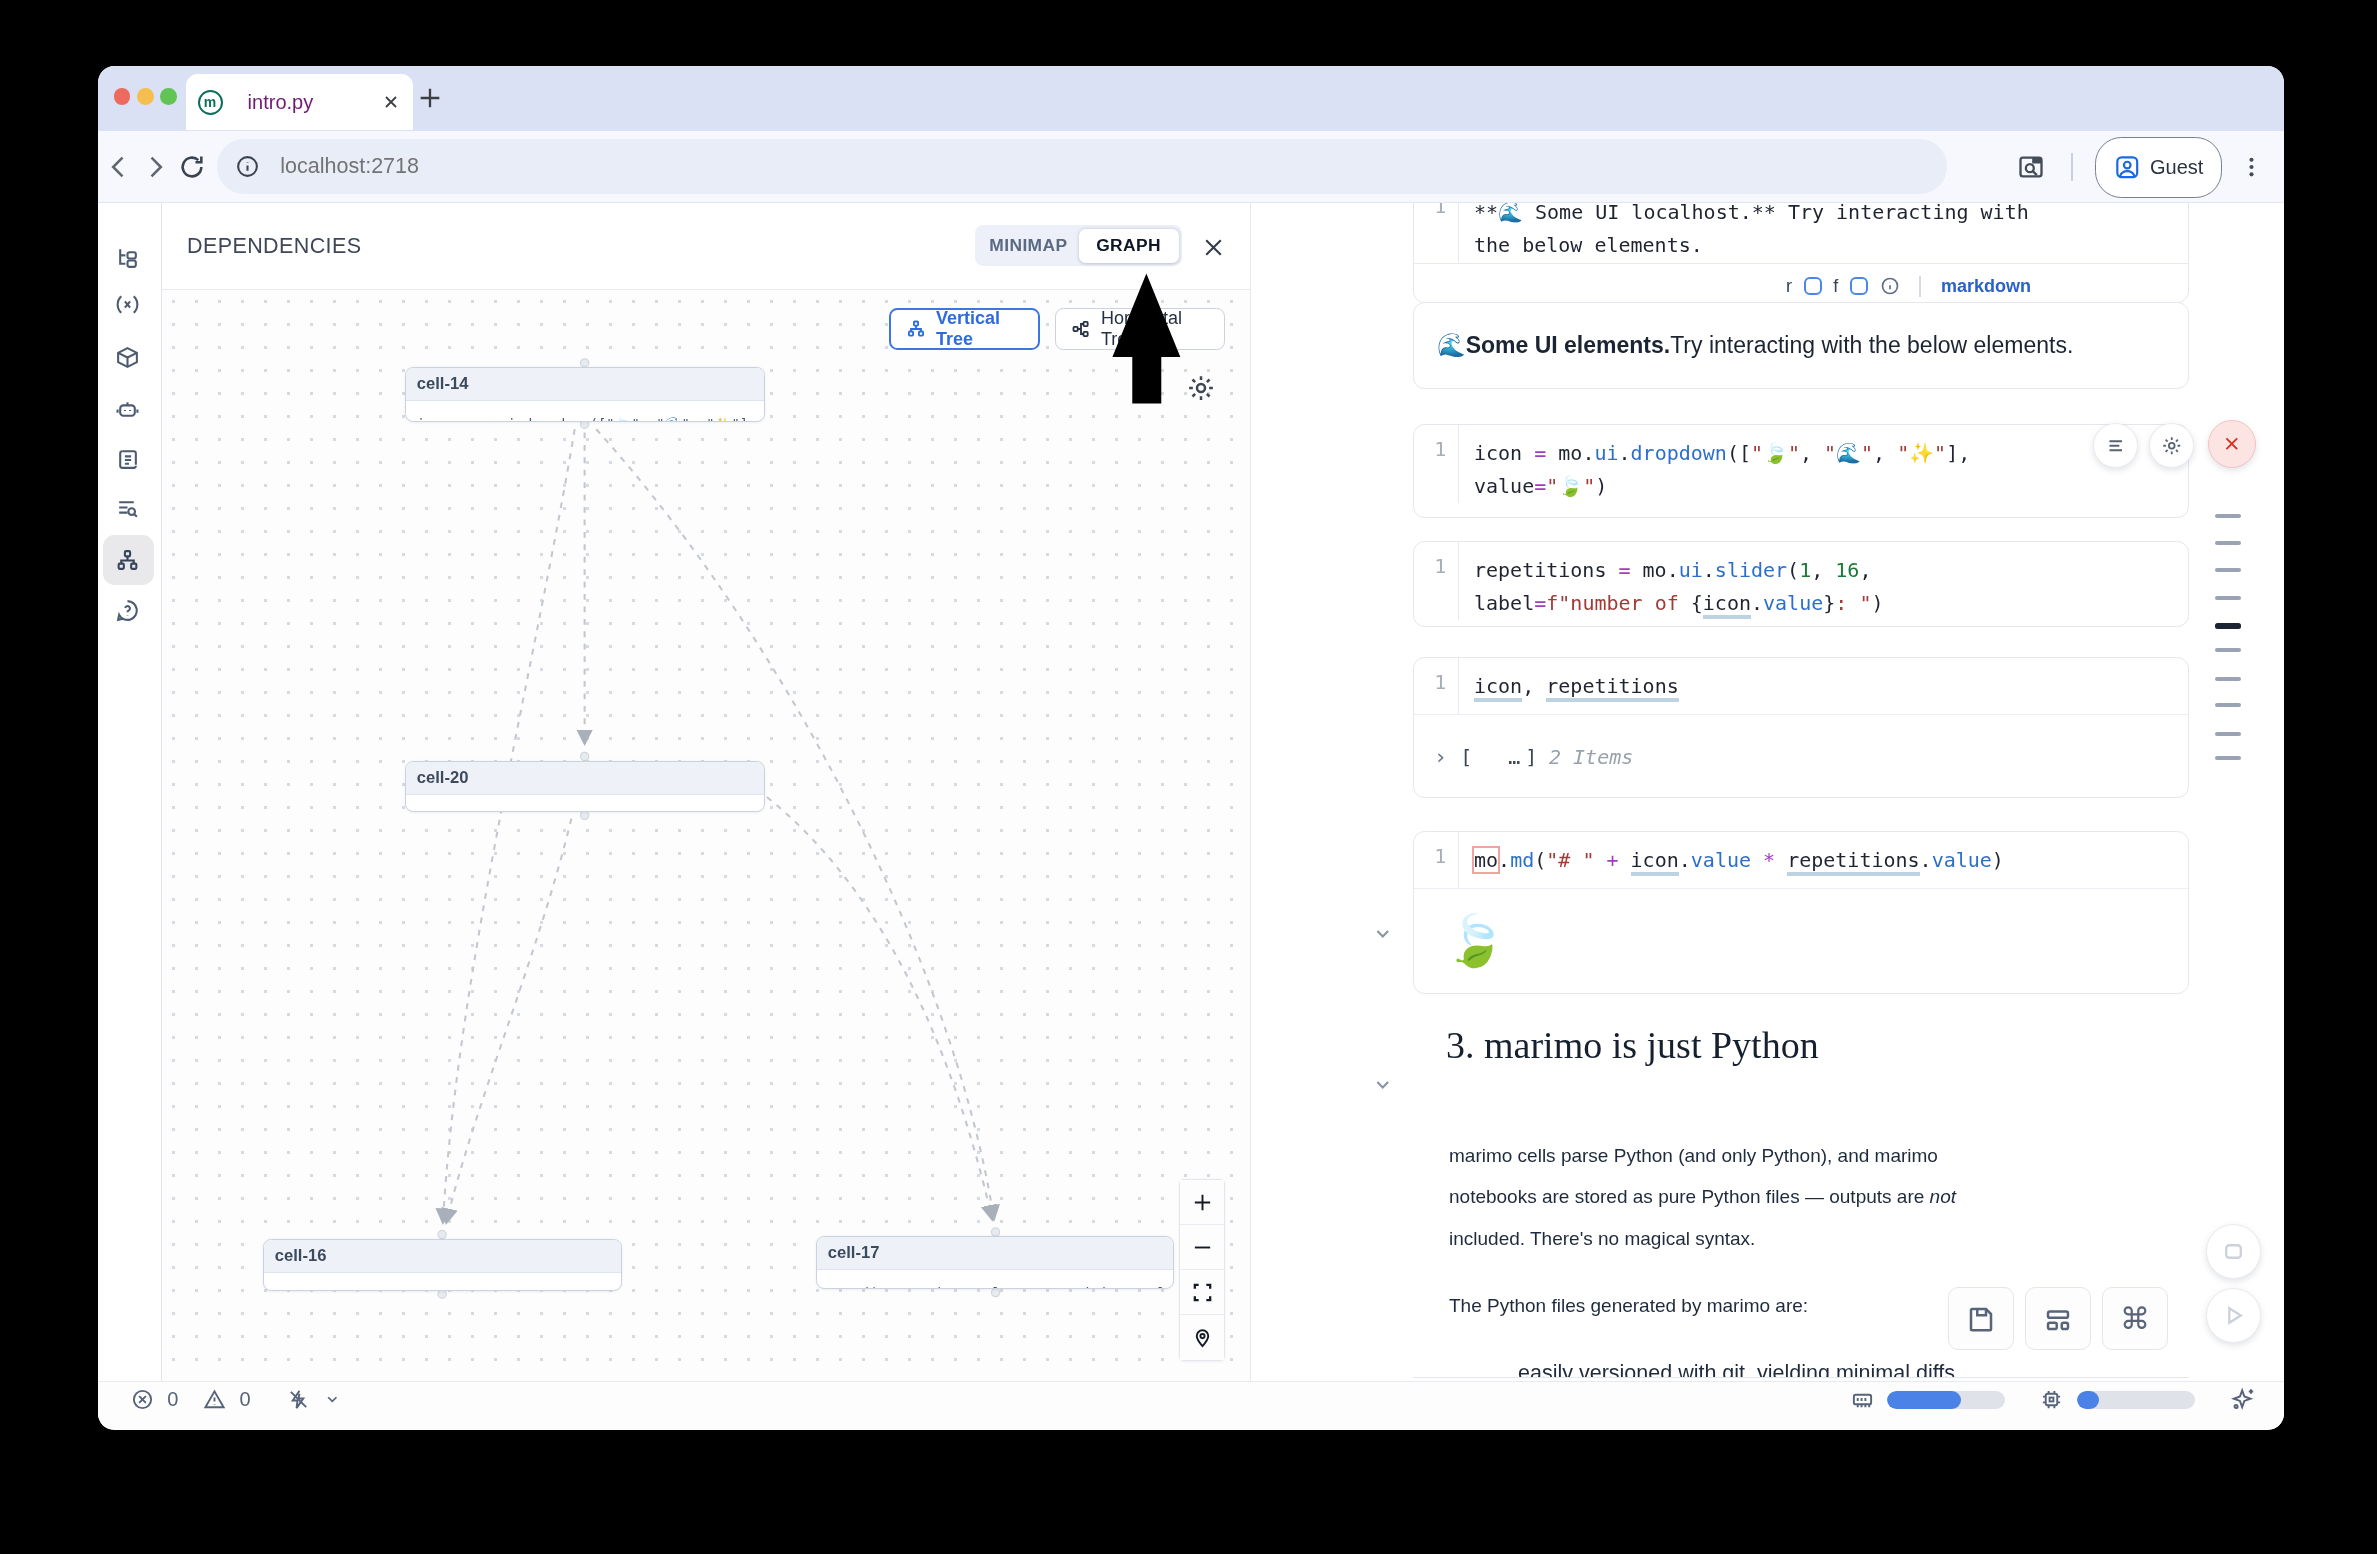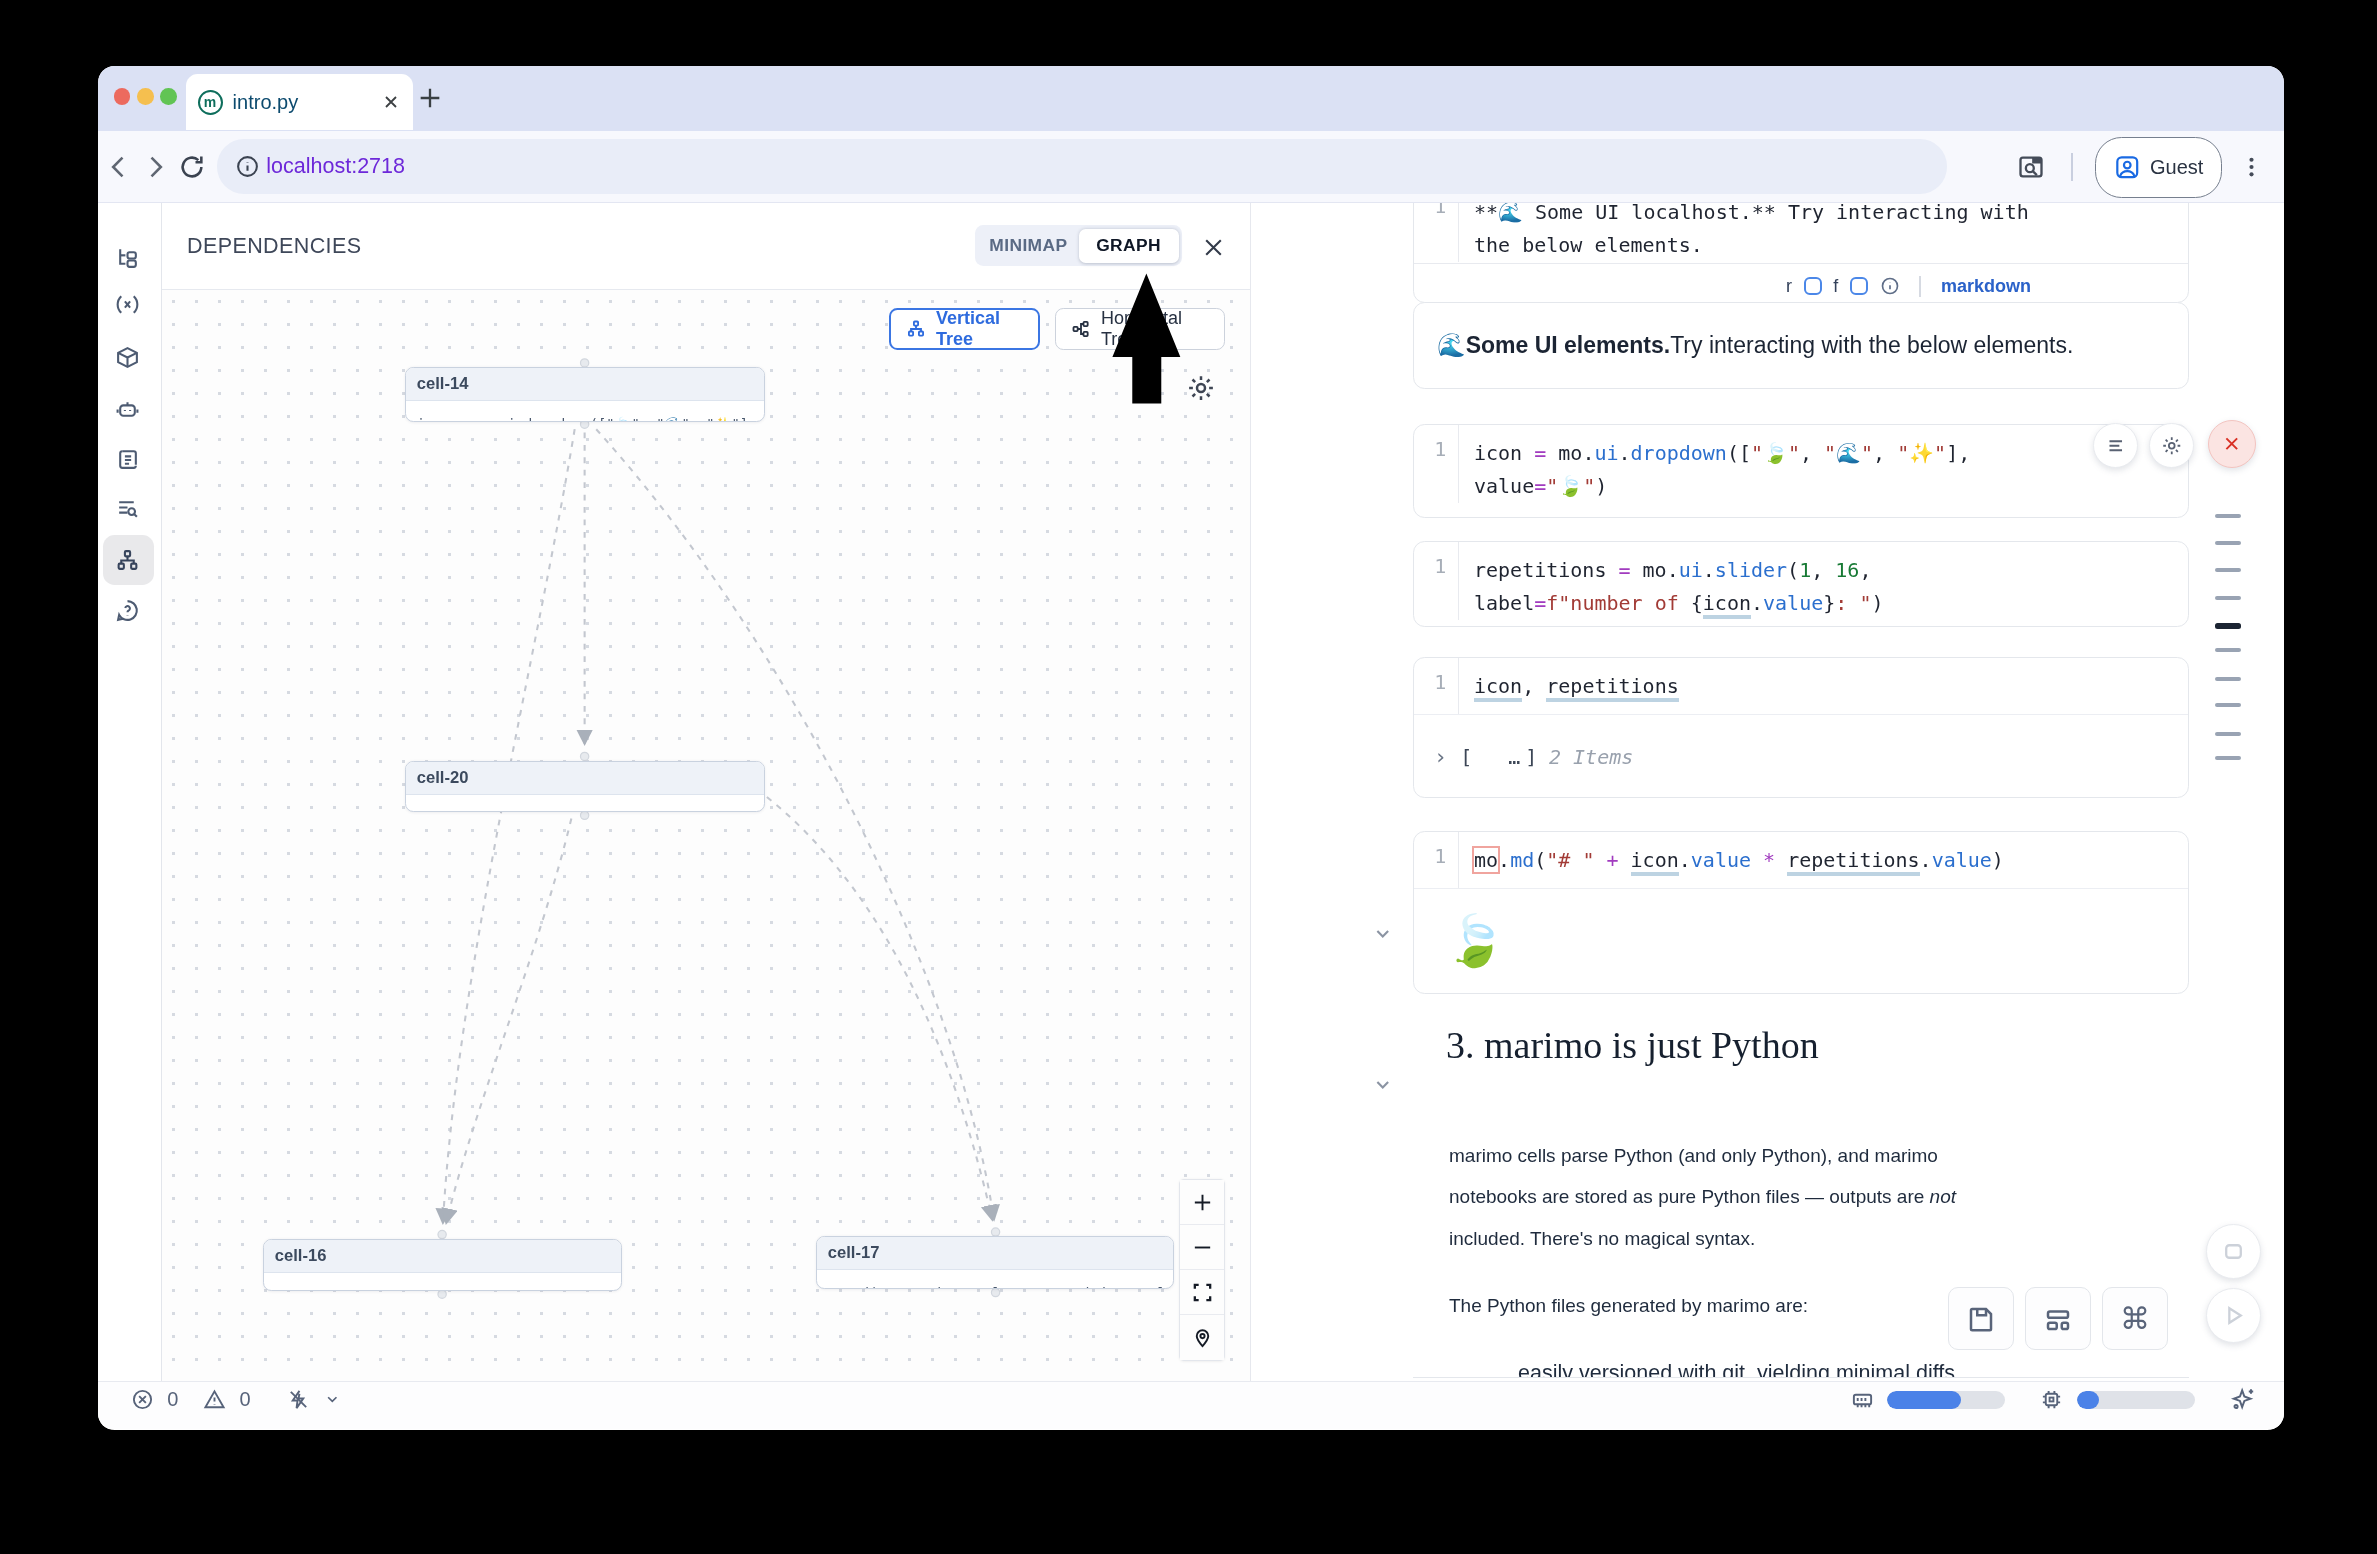--- a/index.html
+++ b/index.html
@@ -12,30 +12,30 @@
   
   .tabstrip { position:absolute; left:0; top:0; width:100%; height:65px; background:#dbe1f4; }
   .traffic { position:absolute; top:22.4px; width:16.6px; height:16.6px; border-radius:50%; }
   .t-red { left:15.7px; background:#ec6a5e; }
   .t-yellow { left:39px; background:#f5bf4f; }
   .t-green { left:62px; background:#61c454; }
   .tab { position:absolute; left:88px; top:8.3px; width:227px; height:56px; background:#fff;
          border-radius:11.6px 11.6px 0 0; display:flex; align-items:center; padding:0 11.6px; }
   .favicon { width:25px; height:25px; border-radius:50%; border:2.9px solid #0e6e5c; color:#0e6e5c;
              display:flex; align-items:center; justify-content:center; font-weight:bold; font-size:14px; }
-  .tab-title { margin-left:10px; font-size:20px; color:#0c4a6e; flex:1; }
+  .tab-title { margin-left:25px; font-size:20px; color:#701a75; flex:1; }
   .tab-close { width:20px; height:20px; color:#3c4043; }
   .newtab-btn { position:absolute; left:318px; top:18px; width:28px; height:28px; color:#3a4043; }
   .toolbar { position:absolute; left:0; top:65px; width:100%; height:72px; background:#f7f8fd;
              border-bottom:0.8px solid #e3e6f2; }
   .nav-ic { position:absolute; top:22.4px; width:28px; height:28px; color:#5f6672; }
   .urlbar { position:absolute; left:119px; top:8.3px; width:1730px; height:55px; background:#e9edf8;
             border-radius:27px; display:flex; align-items:center; padding:0 8.3px; }
   .info-ic { width:25px; height:25px; margin-left:10px; color:#3b4351; }
-  .url-text { margin-left:6px; font-size:21.5px; color:#6d28d9; }
+  .url-text { margin-left:20px; font-size:21.5px; color:#737373; }
   .chrome-right { position:absolute; right:0; top:0; height:72px; display:flex; align-items:center; }
   .tabsearch-ic { width:28px; height:28px; color:#454c59; }
   .chrome-div { width:1.7px; height:28px; background:#c9cfdf; margin:0 21.5px 0 26.5px; }
   .guest-pill { display:flex; align-items:center; gap:10px; border:1.7px solid #767f8e; border-radius:26.5px;
                 height:61px; padding:0 18px; background:#fff; }
   .guest-ic { width:26.5px; height:26.5px; color:#1a6ae3; }
   .guest-label { font-size:20px; color:#2a3342; }
   .dots-ic { width:25px; height:28px; color:#454c59; margin:0 20px 0 16.6px; }
 
   

